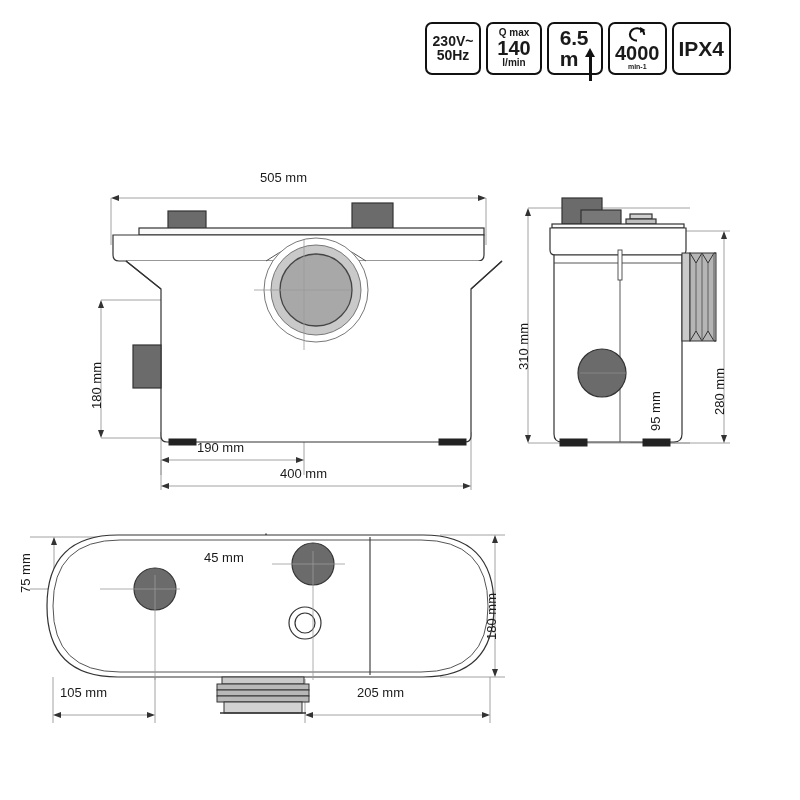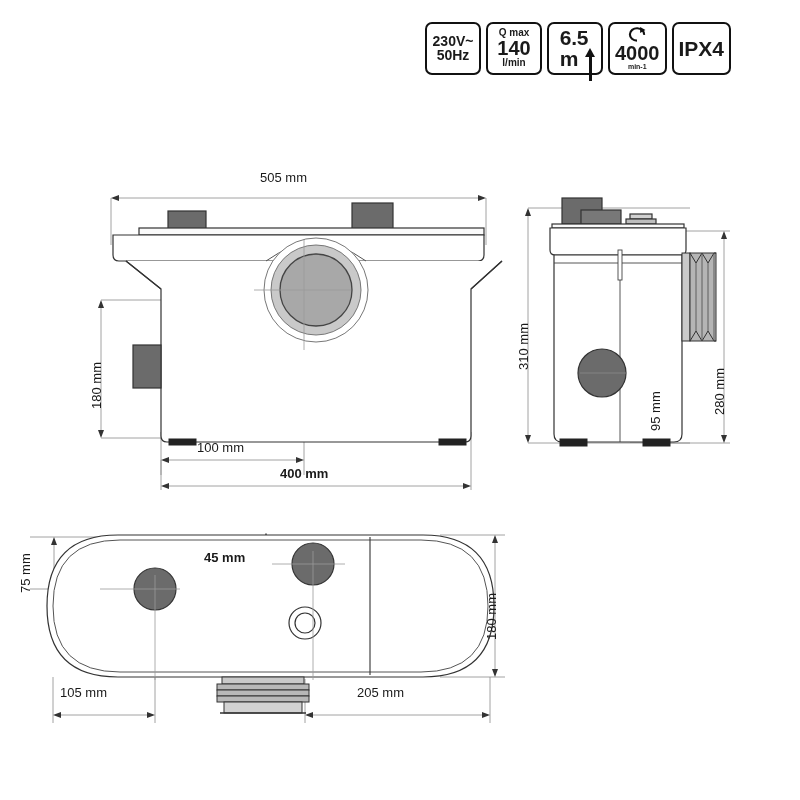--- a/index.html
+++ b/index.html
@@ -153,22 +153,22 @@
       </g>
 
       <rect x="92" y="185" width="28" height="43" fill="#6b6b6b" stroke="#333" stroke-width="1.2"></rect>
 
       <rect x="128" y="279" width="27" height="6" fill="#222" stroke="#222"></rect>
       <rect x="398" y="279" width="27" height="6" fill="#222" stroke="#222"></rect>
     </svg>
 
     <div class="dim-label" style="left:219px;top:10px;">505 mm</div>
     <div class="dim-label vert" style="left:48px;top:249px;">180 mm</div>
-    <div class="dim-label" style="left:156px;top:280px;">100 mm</div>
-    <div class="dim-label" style="left:239px;top:306px;font-weight:bold;">400 mm</div>
+    <div class="dim-label" style="left:156px;top:280px;">190 mm</div>
+    <div class="dim-label" style="left:239px;top:306px;">400 mm</div>
   </div>
 
   <div class="view" style="left:500px;top:160px;width:300px;height:350px;">
     <svg width="300" height="350" viewBox="0 0 300 350">
       <g stroke="#8a8a8a" stroke-width="0.8" fill="none">
 
         <line x1="28" y1="48" x2="190" y2="48"></line>
         <line x1="28" y1="283" x2="190" y2="283"></line>
         <line x1="28" y1="50" x2="28" y2="281"></line>
         <path d="M28 48 L25 56 L31 56 Z" fill="#333" stroke="none"></path>
@@ -287,19 +287,19 @@
         <rect x="222" y="172" width="82" height="7" fill="#c9c9c9" stroke="#333" stroke-width="1"></rect>
         <rect x="217" y="179" width="92" height="6" fill="#b8b8b8" stroke="#333" stroke-width="1"></rect>
         <rect x="217" y="185" width="92" height="6" fill="#b8b8b8" stroke="#333" stroke-width="1"></rect>
         <rect x="217" y="191" width="92" height="6" fill="#b8b8b8" stroke="#333" stroke-width="1"></rect>
         <rect x="224" y="197" width="78" height="11" fill="#d2d2d2" stroke="#333" stroke-width="1"></rect>
         <line x1="220" y1="208" x2="306" y2="208" stroke="#333" stroke-width="1.4"></line>
       </g>
     </svg>
 
     <div class="dim-label vert" style="left:18px;top:88px;">75 mm</div>
-    <div class="dim-label" style="left:204px;top:45px;font-weight:bold;">45 mm</div>
+    <div class="dim-label" style="left:204px;top:45px;">45 mm</div>
     <div class="dim-label vert" style="left:484px;top:135px;">180 mm</div>
     <div class="dim-label" style="left:60px;top:180px;">105 mm</div>
     <div class="dim-label" style="left:357px;top:180px;text-align:center;">205 mm</div>
   </div>
 
 </div>
 
 </body></html>

